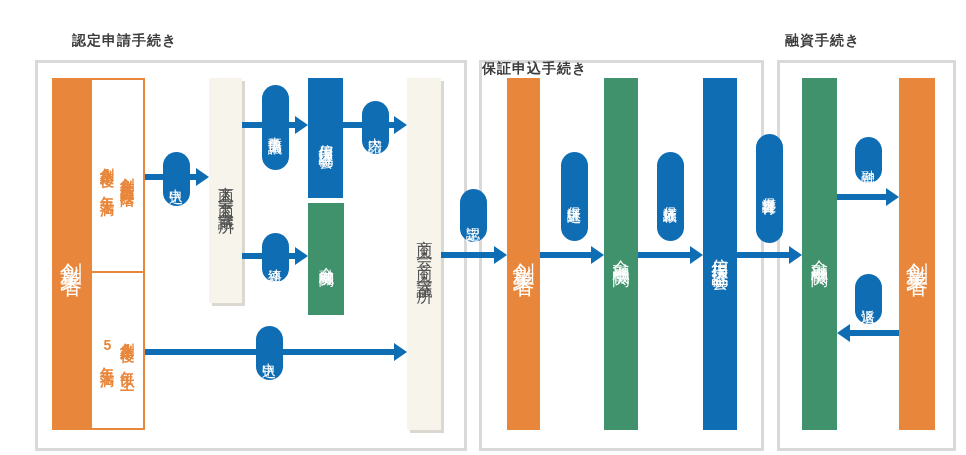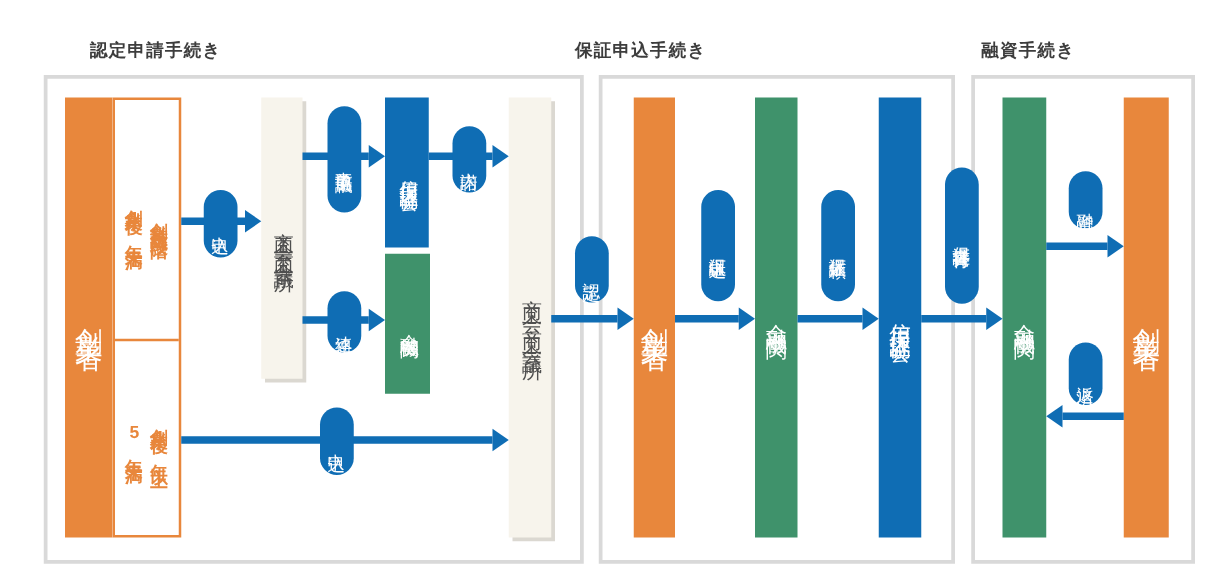--- a/index.html
+++ b/index.html
@@ -58,21 +58,21 @@
     position:absolute; width:27px; z-index:3; background:var(--blue); color:#fff;
     border-radius:14px; font-size:14px; letter-spacing:1px; line-height:1.15;
   }
 </style>
 </head>
 <body>
 
 <div class="stage">
 
   <div class="sec-title" style="left:36px;">認定申請手続き</div>
-  <div class="sec-title" style="left:424px;">保証申込手続き</div>
+  <div class="sec-title" style="left:446px;margin-top:28px;">保証申込手続き</div>
   <div class="sec-title" style="left:749px;">融資手続き</div>
 
   <div class="panel" style="left:35px; width:432px;"></div>
   <div class="panel" style="left:479px; width:285px;"></div>
   <div class="panel" style="left:777px; width:179px;"></div>
 
   <div class="bar orange vtext" style="left:52px; width:38px;">創業者</div>
 
   <div class="catbox">
     <div class="catcell top vtext">創業計画段階

